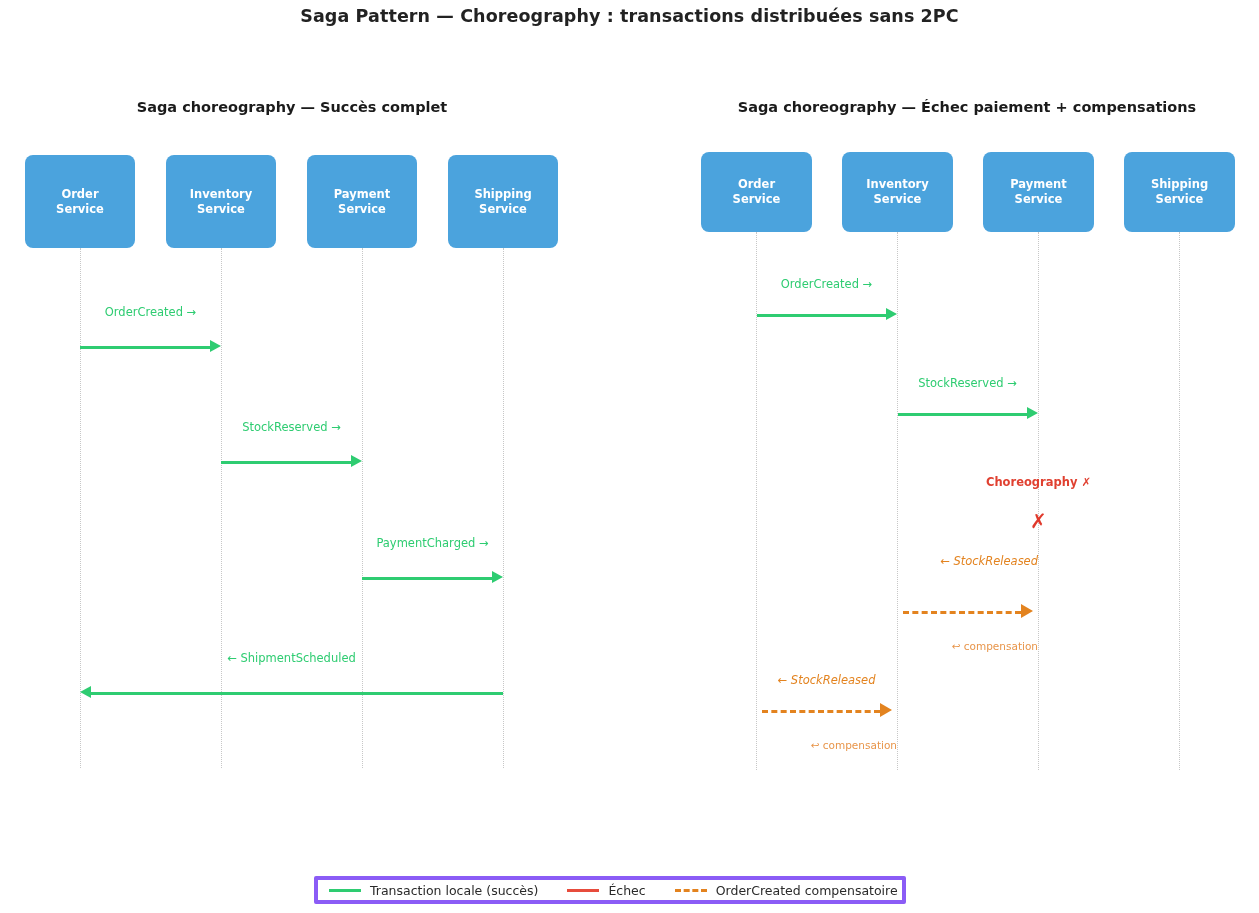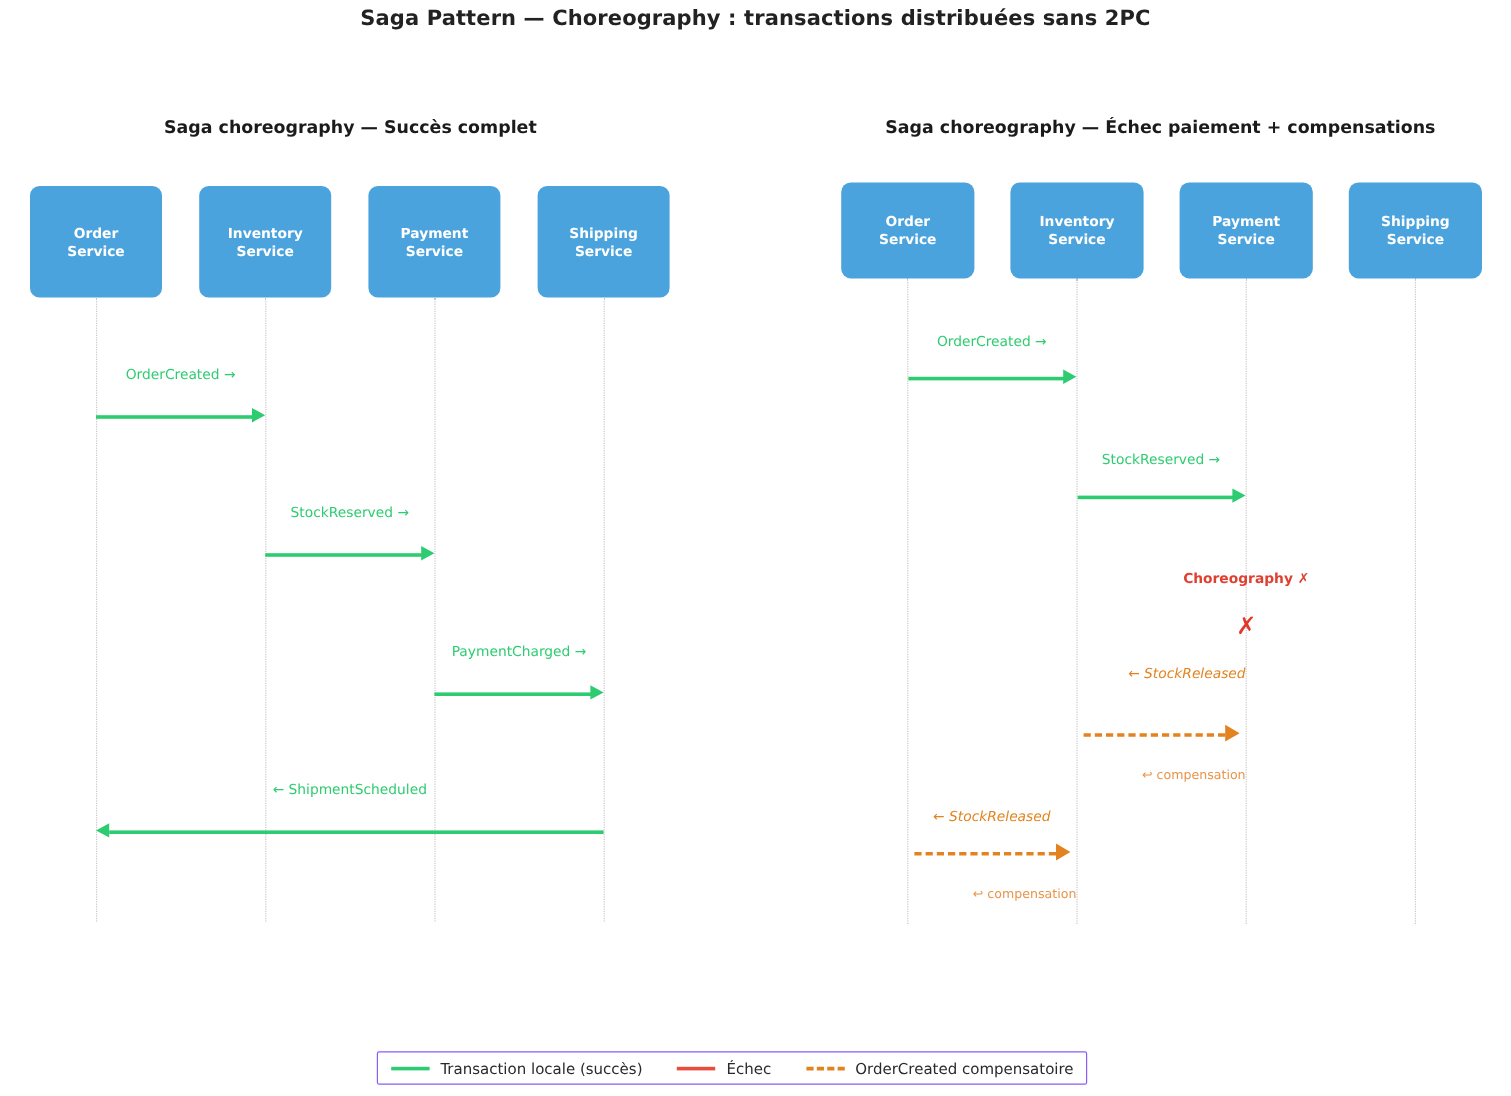--- a/index.html
+++ b/index.html
@@ -138,21 +138,21 @@
     text-align: center;
   }
 
   
   .legend {
     position: absolute;
     left: 314px;
     top: 876px;
     width: 592px;
     height: 28px;
-    border: 1px solid #8b5cf6;
+    border: 4px solid #8b5cf6;
     background: #ffffff;
     border-radius: 2px;
     display: flex;
     align-items: center;
     box-sizing: border-box;
   }
   .legend-item {
     display: flex;
     align-items: center;
     white-space: nowrap;

